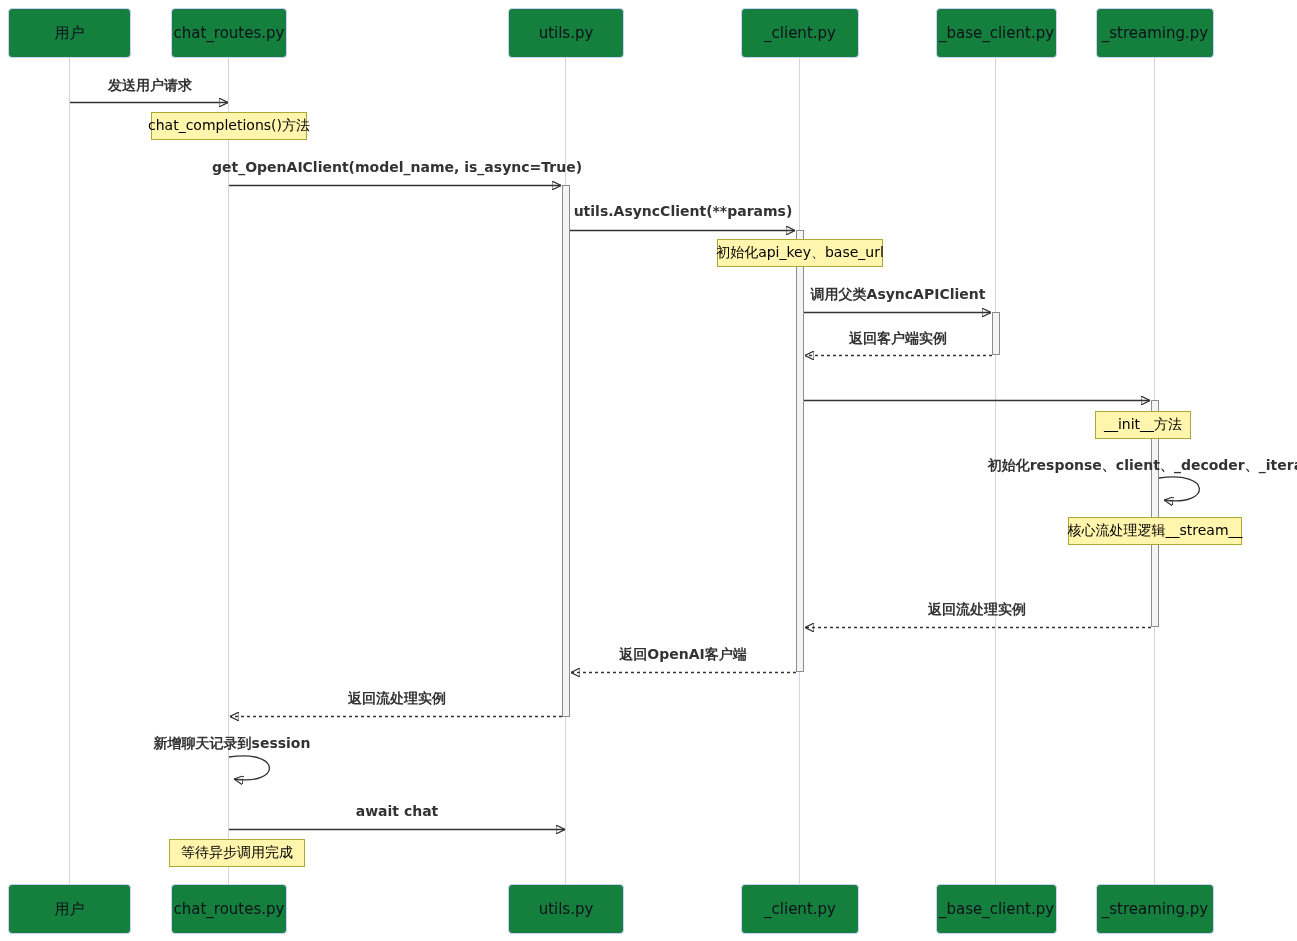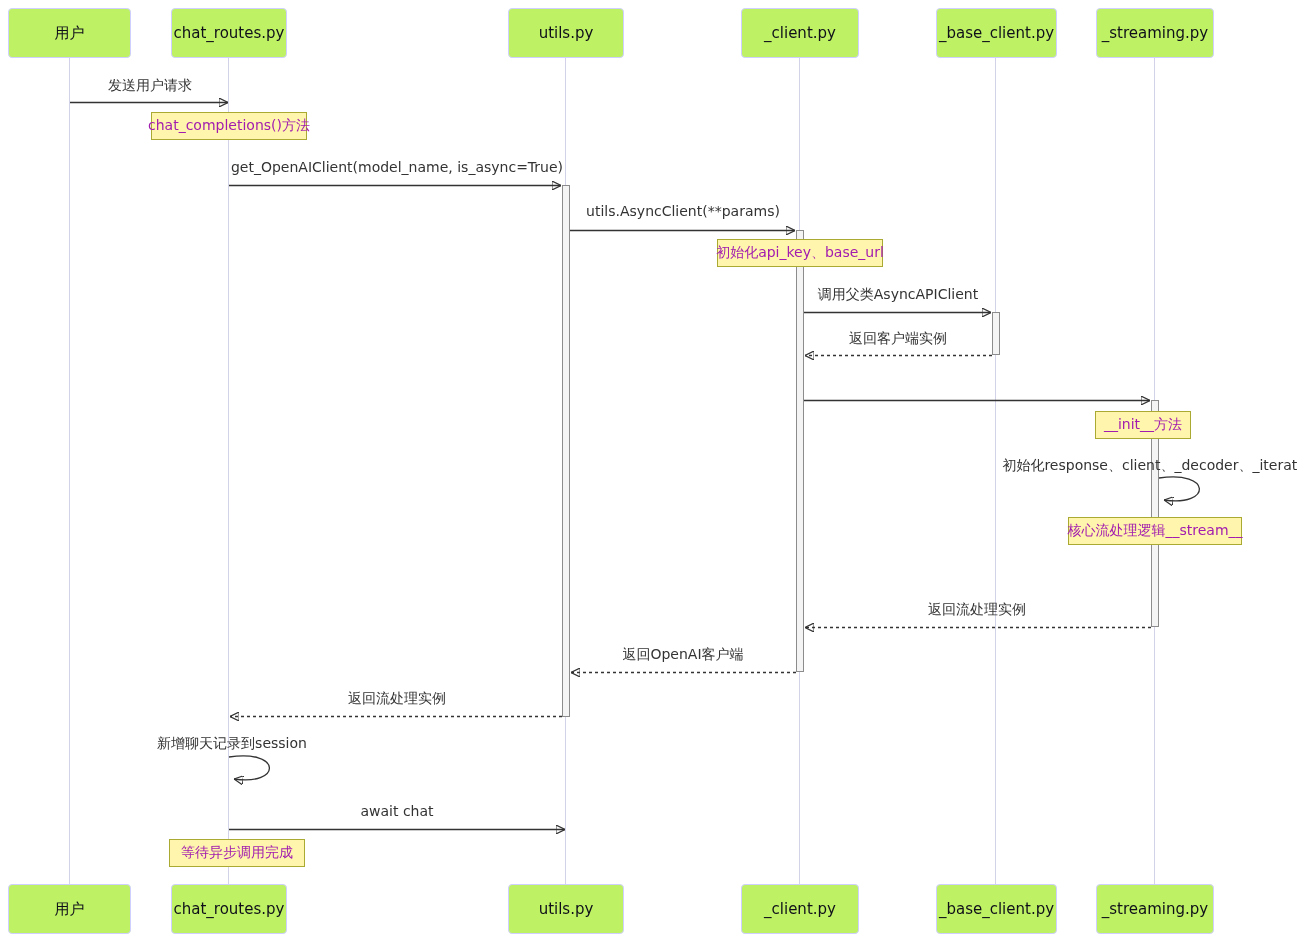--- a/index.html
+++ b/index.html
@@ -2,31 +2,31 @@
 <html><head>
 <meta charset="utf-8">
 <style>
   html,body{margin:0;padding:0;background:#ffffff;}
   #canvas{
     position:relative;width:1297px;height:941px;background:#ffffff;overflow:hidden;
     font-family:"DejaVu Sans","Liberation Sans",sans-serif;
   }
   .lifeline{position:absolute;width:1.5px;background:#d2d2e8;top:58px;height:826px;}
   .actor{
-    position:absolute;height:50px;background:#bef264;border:1px solid #cfcfff;border-radius:4px;
+    position:absolute;height:50px;background:#15803d;border:1px solid #cfcfff;border-radius:4px;
     display:flex;align-items:center;justify-content:center;font-size:15px;color:#0f0f1a;
     box-sizing:border-box;
   }
   .activation{position:absolute;width:8px;background:#f4f4f4;border:1px solid #8c8c8c;box-sizing:border-box;}
   .msg-label{
     position:absolute;transform:translateX(-50%);font-size:14px;color:#333333;
-    white-space:nowrap;line-height:18px;
+    white-space:nowrap;line-height:18px;font-weight:bold;
   }
   .note{
-    position:absolute;background:#FFF5AD;border:1px solid #AAAA33;font-size:14px;color:#a21caf;
+    position:absolute;background:#FFF5AD;border:1px solid #AAAA33;font-size:14px;color:#000000;
     display:flex;align-items:center;justify-content:center;box-sizing:border-box;white-space:nowrap;
     height:28px;
   }
   svg.arrows{position:absolute;left:0;top:0;pointer-events:none;}
   svg.arrows line,svg.arrows path{stroke:#333333;stroke-width:1.3px;fill:none;}
   svg.arrows .dashed{stroke-dasharray:3 3;}
 </style>
 </head>
 <body>
 

